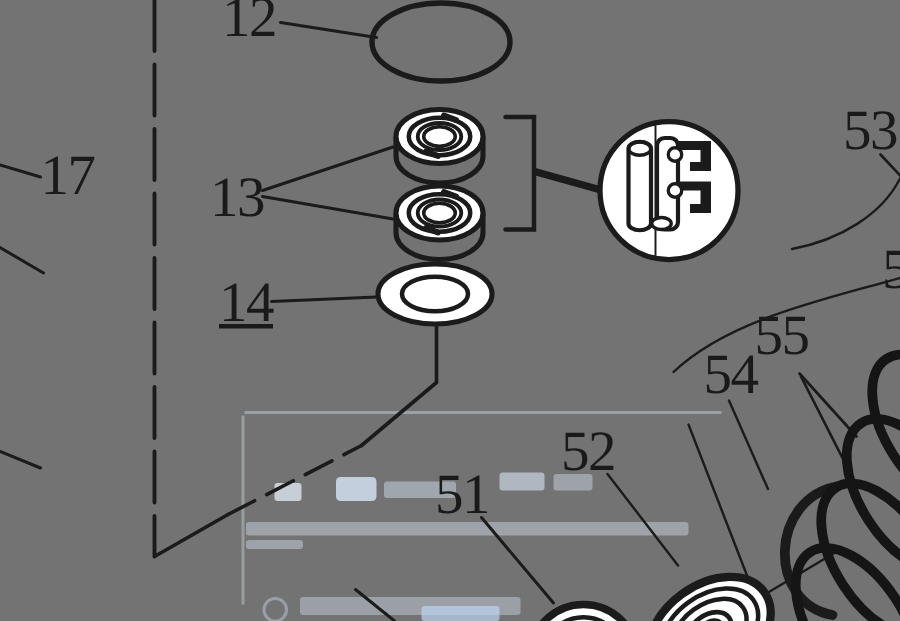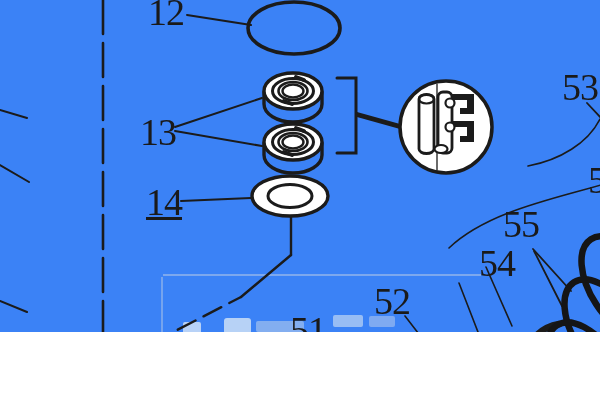--- a/index.html
+++ b/index.html
@@ -1,18 +1,18 @@
 <!DOCTYPE html>
 <html><head>
 <meta charset="utf-8">
 <style>
   html,body{margin:0;padding:0;background:#fff;}
   #stage{
-    position:relative;width:600px;height:332px;overflow:hidden;
-    background:#3b82f6;font-family:"Liberation Serif",serif;
+    position:relative;width:600px;height:414px;overflow:hidden;
+    background:#737373;font-family:"Liberation Serif",serif;
   }
   
   .ghost{position:absolute;z-index:1;}
   .g-chip-a{left:183px;top:322px;width:18px;height:12px;background:#e3ecf7;opacity:.75;border-radius:2px;}
   .g-chip-b{left:224px;top:318px;width:27px;height:16px;background:#d7e6f6;opacity:.8;border-radius:3px;}
   .g-text-1{left:256px;top:321px;width:48px;height:11px;background:#ccd9ea;opacity:.5;border-radius:2px;}
   .g-chip-c{left:333px;top:315px;width:30px;height:12px;background:#d7e4f4;opacity:.6;border-radius:2px;}
   .g-text-2{left:369px;top:316px;width:26px;height:11px;background:#d3dcea;opacity:.45;border-radius:2px;}
   .g-hline{left:163px;top:274px;width:318px;height:2px;background:#cfd8e4;opacity:.45;}
   .g-vline{left:161px;top:277px;width:2px;height:126px;background:#cfd8e4;opacity:.4;}
@@ -24,21 +24,21 @@
   
   #art{position:absolute;left:0;top:0;z-index:2;}
   
   .plabel{
     position:absolute;z-index:3;font-size:38px;line-height:1;
     letter-spacing:-1px;color:#1a1a1a;white-space:nowrap;
   }
   .l12{left:148px;top:-7px;}  .l13{left:140px;top:113px;} .l14{left:146px;top:183px;text-decoration:underline;}
   .l17{left:27px;top:98px;}   .l18{left:29px;top:164px;}  .l19{left:26px;top:290px;}
   .l50{left:203px;top:363px;} .l51{left:290px;top:311px;} .l52{left:374px;top:282px;}
-  .l53{left:562px;top:68px;}  .l54{left:479px;top:231px;margin-top:13px;} .l55{left:503px;top:205px;}
+  .l53{left:562px;top:68px;}  .l54{left:469px;top:231px;} .l55{left:503px;top:205px;}
   .l5x{left:588px;top:161px;}
 </style>
 </head>
 <body>
 
 <div id="stage">
 
   <div class="ghost g-hline"></div>
   <div class="ghost g-vline"></div>
   <div class="ghost g-chip-a"></div>
@@ -144,19 +144,20 @@
       <ellipse cx="622" cy="287" rx="31" ry="57" transform="rotate(-33 622 287)"></ellipse>
       <ellipse cx="605" cy="330" rx="31" ry="57" transform="rotate(-33 605 330)"></ellipse>
       <ellipse cx="588" cy="373" rx="31" ry="57" transform="rotate(-33 588 373)"></ellipse>
       <ellipse cx="571" cy="416" rx="31" ry="57" transform="rotate(-33 571 416)"></ellipse>
     </g>
   </svg>
 
   <div class="plabel l12">12</div>
   <div class="plabel l13">13</div>
   <div class="plabel l14">14</div>
+  <div class="plabel l17">17</div>
   <div class="plabel l51">51</div>
   <div class="plabel l52">52</div>
   <div class="plabel l53">53</div>
   <div class="plabel l54">54</div>
   <div class="plabel l55">55</div>
   <div class="plabel l5x">5</div>
 </div>
 
 </body></html>

